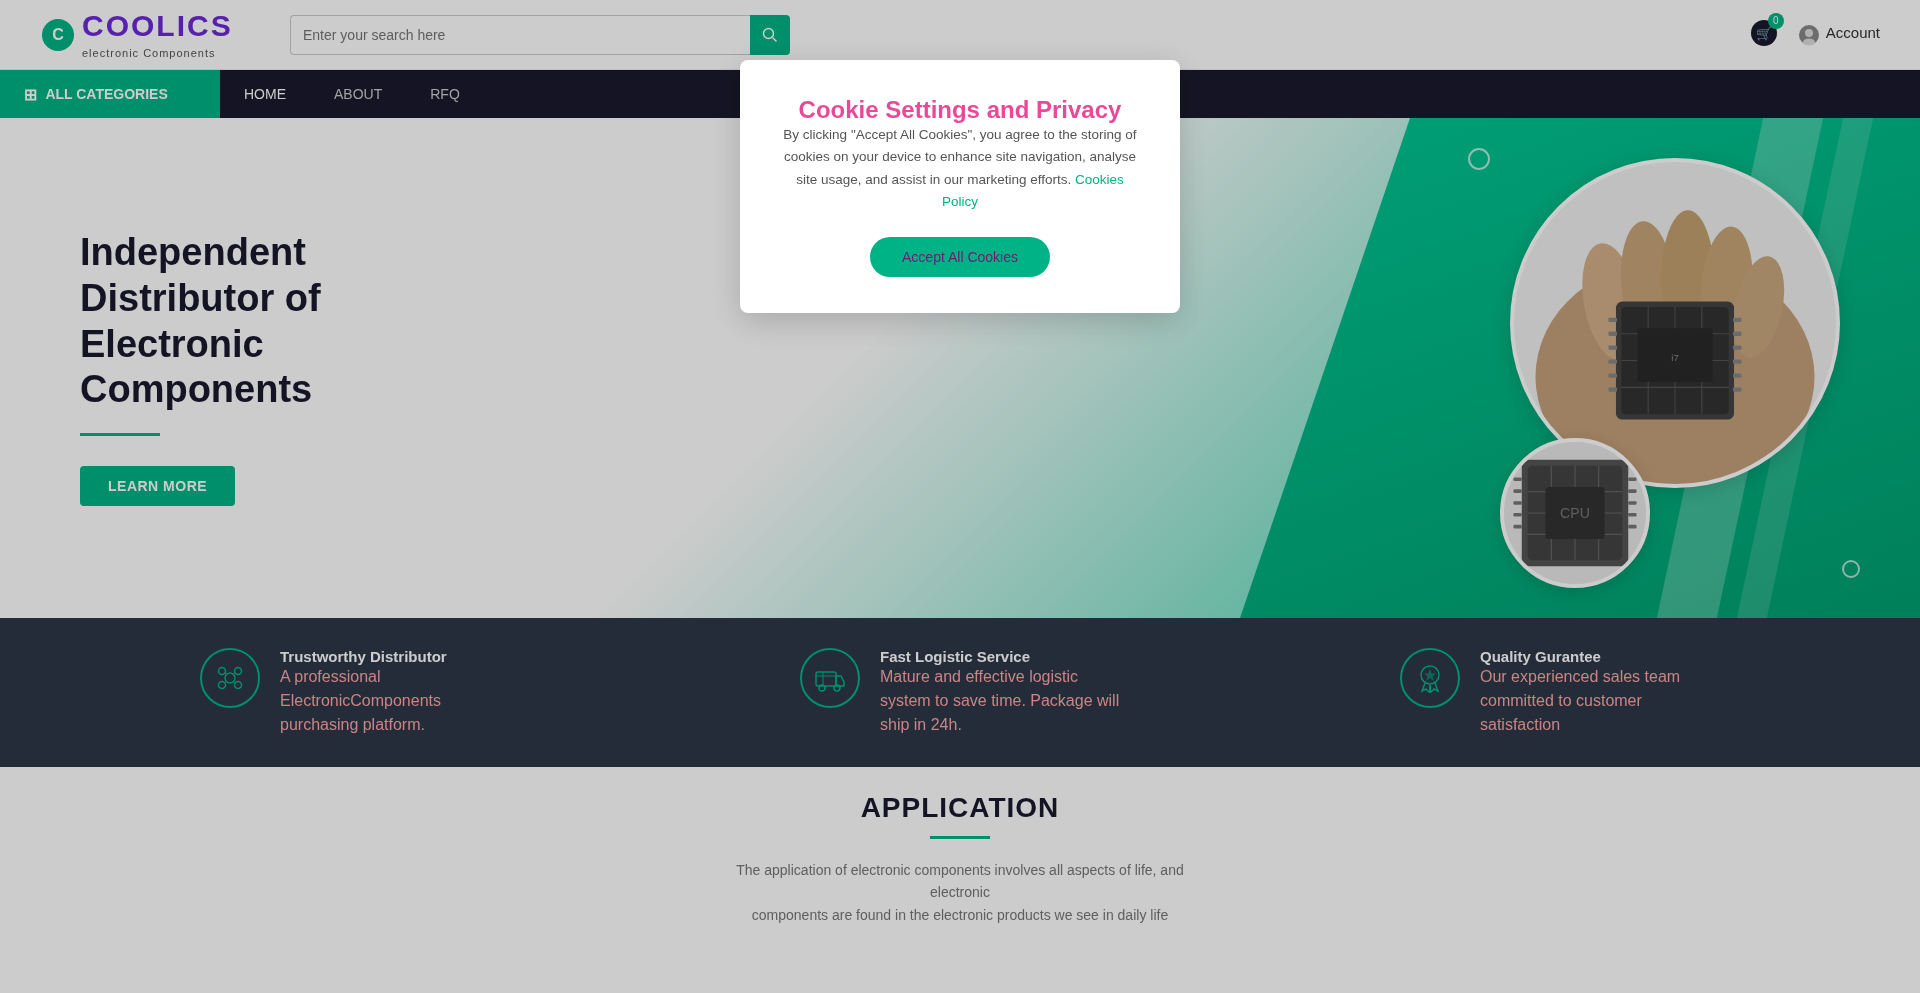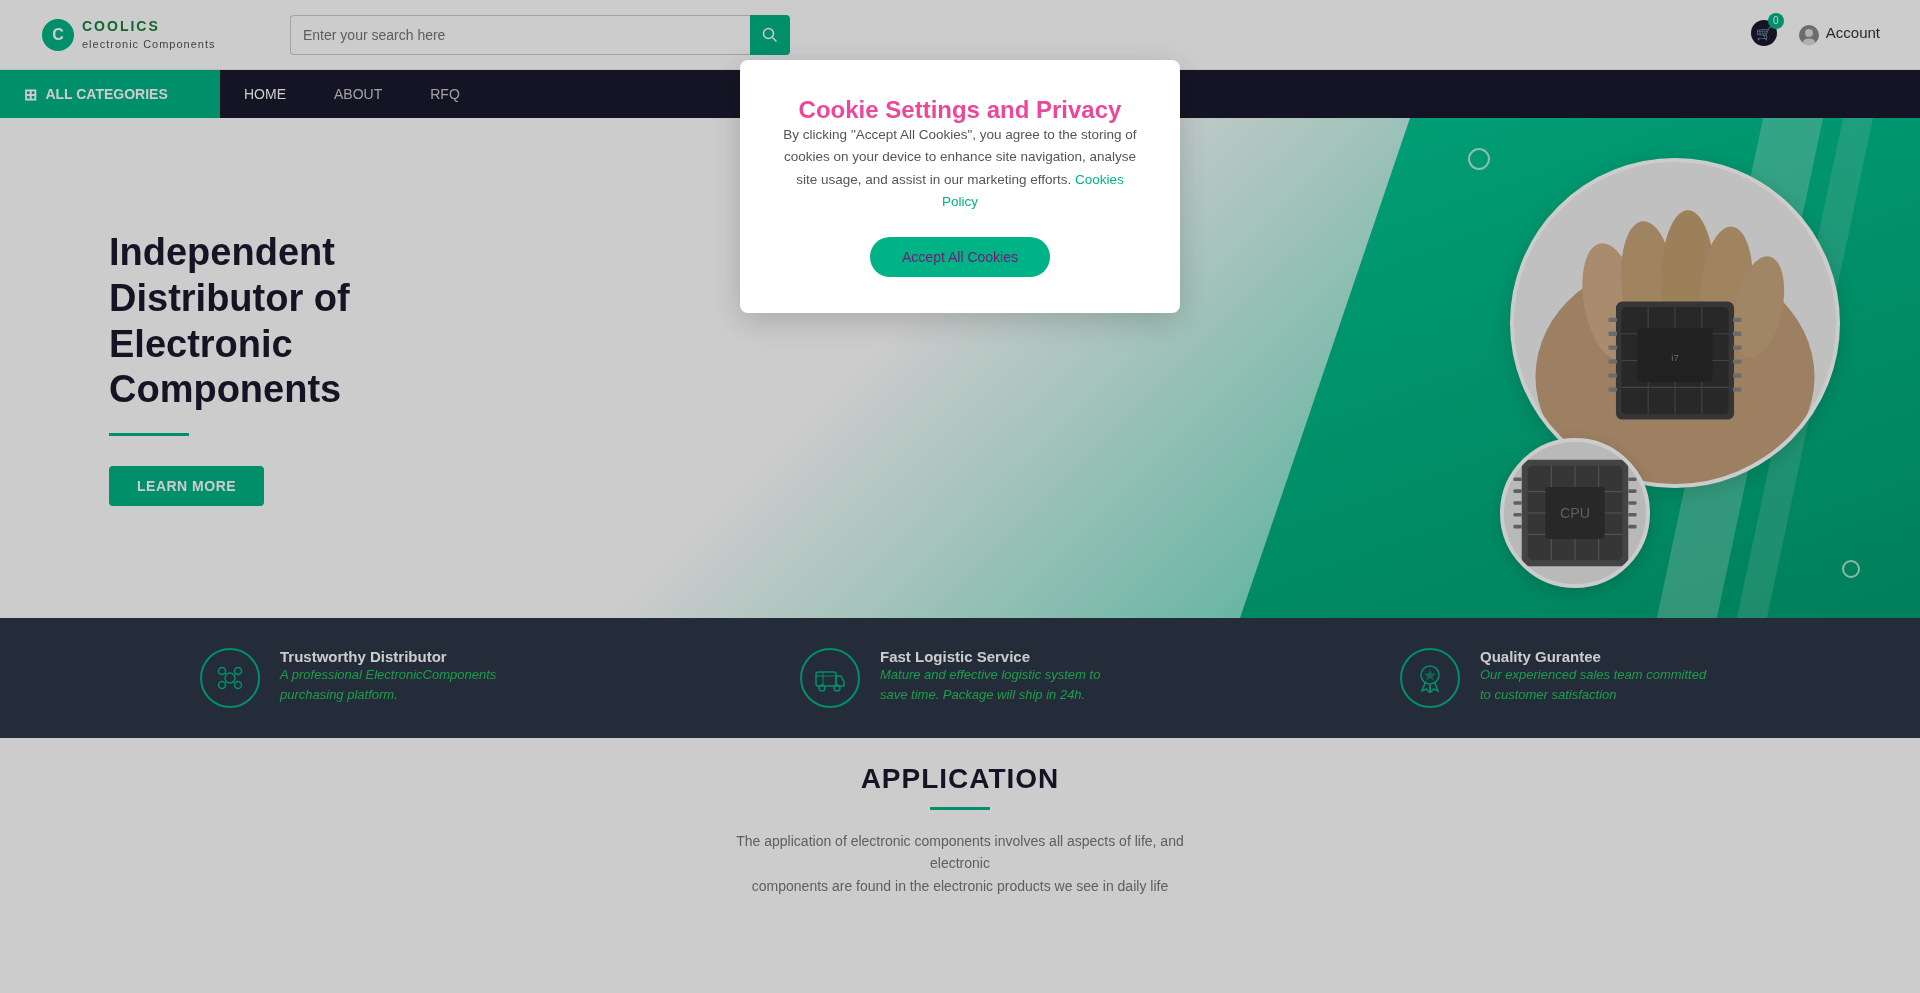--- a/index.html
+++ b/index.html
@@ -130,21 +130,20 @@
     .nav-link.active { color: #fff; }
 
     
     .hero {
       position: relative;
       background: linear-gradient(135deg, #fff 45%, #00c896 100%);
       min-height: 500px;
       display: flex;
       align-items: center;
       overflow: hidden;
-      margin-left: 29px;
     }
     .hero-content {
       padding: 60px 80px;
       z-index: 2;
       position: relative;
       max-width: 550px;
     }
     .hero-title {
       font-size: 38px;
       font-weight: bold;
@@ -278,24 +277,23 @@
       justify-content: center;
       flex-shrink: 0;
       color: #00b386;
       font-size: 22px;
     }
     .feature-text h3 {
       color: #fff;
       font-size: 15px;
     }
     .feature-text p {
-      color: #22c55e;
-      font-size: 13px;
+      color: #fca5a5;
+      font-size: 16px;
       line-height: 1.5;
-      font-style: italic;
     }
 
     
     .application-section {
       padding: 25px 40px 40px;
       text-align: center;
       background: #fff;
     }
     .section-title {
       font-size: 28px;
@@ -368,21 +366,21 @@
 <body>
 
 <header class="header">
   <div class="logo-area">
 
     <svg class="logo-icon" viewBox="0 0 36 36">
       <circle cx="18" cy="18" r="16" fill="#00b386"></circle>
       <text x="18" y="23" text-anchor="middle" fill="white" font-size="16" font-weight="bold">C</text>
     </svg>
     <div>
-      <div style="font-size:14px;font-weight:bold;color:#15803d;letter-spacing:2px;">COOLICS</div>
+      <div style="font-size:30px;font-weight:bold;color:#6d28d9;letter-spacing:2px;">COOLICS</div>
       <span style="font-size:11px;color:#555;letter-spacing:1px;">electronic Components</span>
     </div>
   </div>
 
   <div class="search-area">
     <input class="search-input" type="text" placeholder="Enter your search here" style="">
     <button class="search-btn">
       <svg width="16" height="16" viewBox="0 0 16 16" fill="white">
         <circle cx="6.5" cy="6.5" r="5" stroke="white" stroke-width="1.5" fill="none"></circle>
         <line x1="10.5" y1="10.5" x2="14.5" y2="14.5" stroke="white" stroke-width="1.5"></line>

